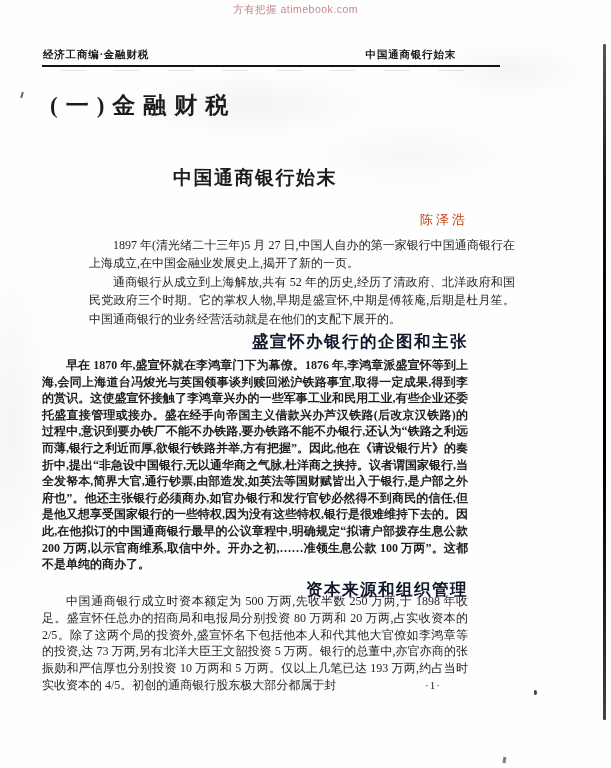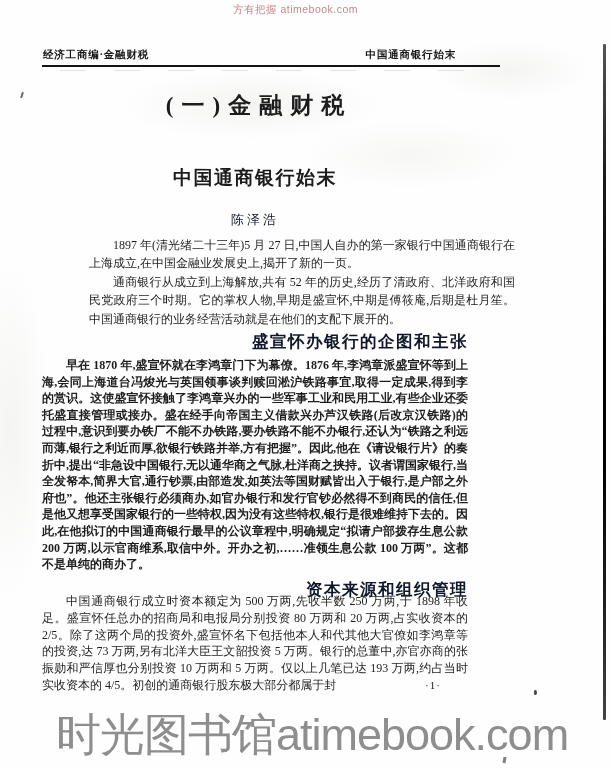--- a/index.html
+++ b/index.html
@@ -33,30 +33,30 @@
     background:#141414;
   }
   .header-rule-ghost{
     position:absolute;left:60px;top:70px;width:420px;height:1px;
     background:repeating-linear-gradient(90deg,#c9c9c4 0 26px,transparent 26px 54px);
     opacity:.5;
   }
 
   .col{position:absolute;left:42px;width:426px;color:#1c1c1c;}
   .section-title{
-    top:90px;text-align:center;
+    top:90px;
     font-size:23px;font-weight:bold;letter-spacing:8px;white-space:nowrap;text-indent:8px;
   }
   .article-title{
     top:165px;text-align:center;
     font-size:19px;font-weight:bold;letter-spacing:1.5px;
   }
   .author{
-    top:211px;text-align:center;
-    font-size:13px;letter-spacing:3px;color:#0f172a;
+    top:211px;text-align:right;
+    font-size:13px;letter-spacing:3px;color:#c2410c;
   }
   .bodyblock p{
     margin:0;text-indent:2em;text-align:justify;
     font-size:12px;color:#1d1d1d;
   }
   .block1{top:236px;margin-left:47px;}
   .block1 p{line-height:18.4px;}
   .block2{top:357px;font-weight:bold;}
   .block2 p{line-height:16.6px;}
   .block3{top:593px;font-family:Liberation Serif, serif;}
@@ -121,20 +121,19 @@
   </div>
 
   <div class="h2 h2b">资本来源和组织管理</div>
 
   <div class="col bodyblock block3">
     <p>中国通商银行成立时资本额定为 500 万两,先收半数 250 万两,于 1898 年收足。盛宣怀任总办的招商局和电报局分别投资 80 万两和 20 万两,占实收资本的 2/5。除了这两个局的投资外,盛宣怀名下包括他本人和代其他大官僚如李鸿章等的投资,达 73 万两,另有北洋大臣王文韶投资 5 万两。银行的总董中,亦官亦商的张振勋和严信厚也分别投资 10 万两和 5 万两。仅以上几笔已达 193 万两,约占当时实收资本的 4/5。初创的通商银行股东极大部分都属于封</p>
   </div>
 
   <div class="page-number">·1·</div>
 
-  <div class="wm-bottom">时光图书馆atimebook.com</div>
 
   <div class="scan-edge"></div>
   <div class="speck sp1"></div>
   <div class="speck sp2"></div>
   <div class="speck sp3"></div>
 
 </div>
 
 </body></html>

